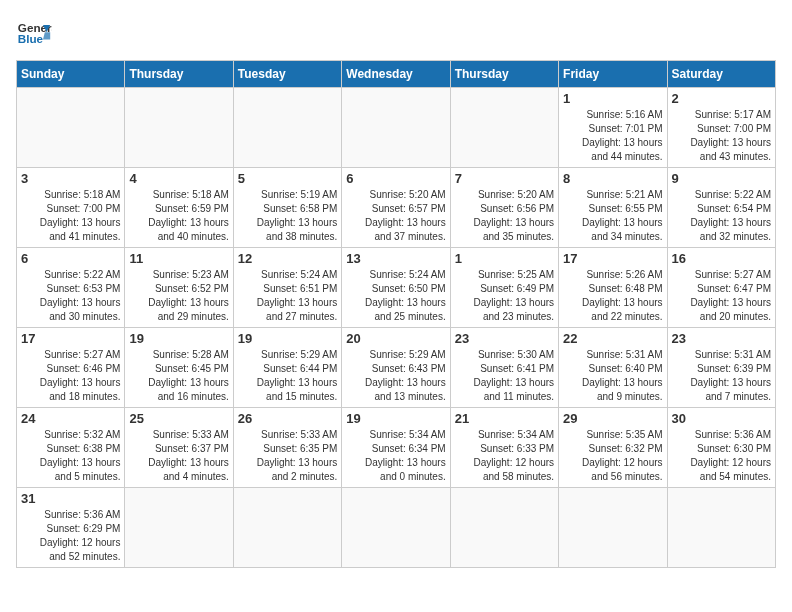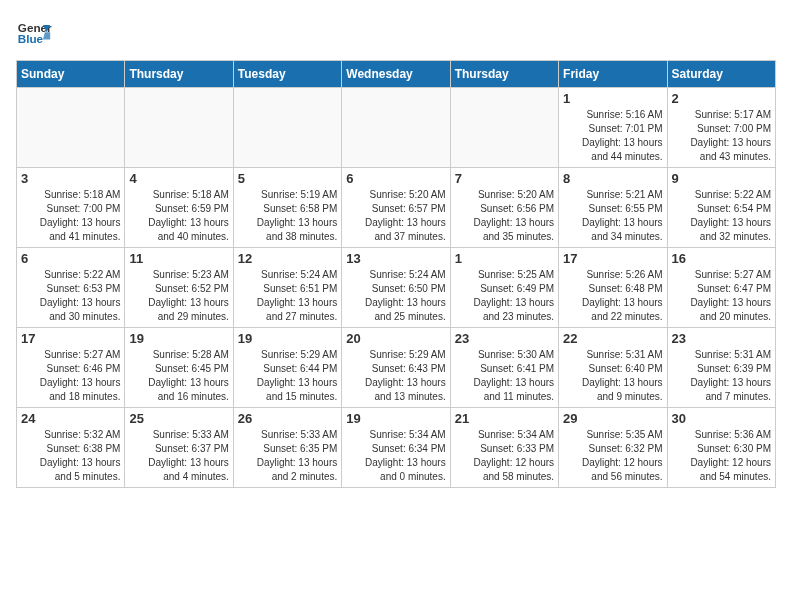--- a/index.html
+++ b/index.html
@@ -239,14 +239,26 @@
         </td>
         <td>
           <div class="day-number">29</div>
           <div class="day-info">Sunrise: 5:35 AM<br>Sunset: 6:32 PM<br>Daylight: 12 hours and 56 minutes.</div>
         </td>
         <td>
           <div class="day-number">30</div>
           <div class="day-info">Sunrise: 5:36 AM<br>Sunset: 6:30 PM<br>Daylight: 12 hours and 54 minutes.</div>
         </td>
       </tr>
+      <tr class="last-row">
+        <td>
+          <div class="day-number">31</div>
+          <div class="day-info">Sunrise: 5:36 AM<br>Sunset: 6:29 PM<br>Daylight: 12 hours and 52 minutes.</div>
+        </td>
+        <td class="empty"></td>
+        <td class="empty"></td>
+        <td class="empty"></td>
+        <td class="empty"></td>
+        <td class="empty"></td>
+        <td class="empty"></td>
+      </tr>
     </tbody>
 </table>
 
 </body></html>

